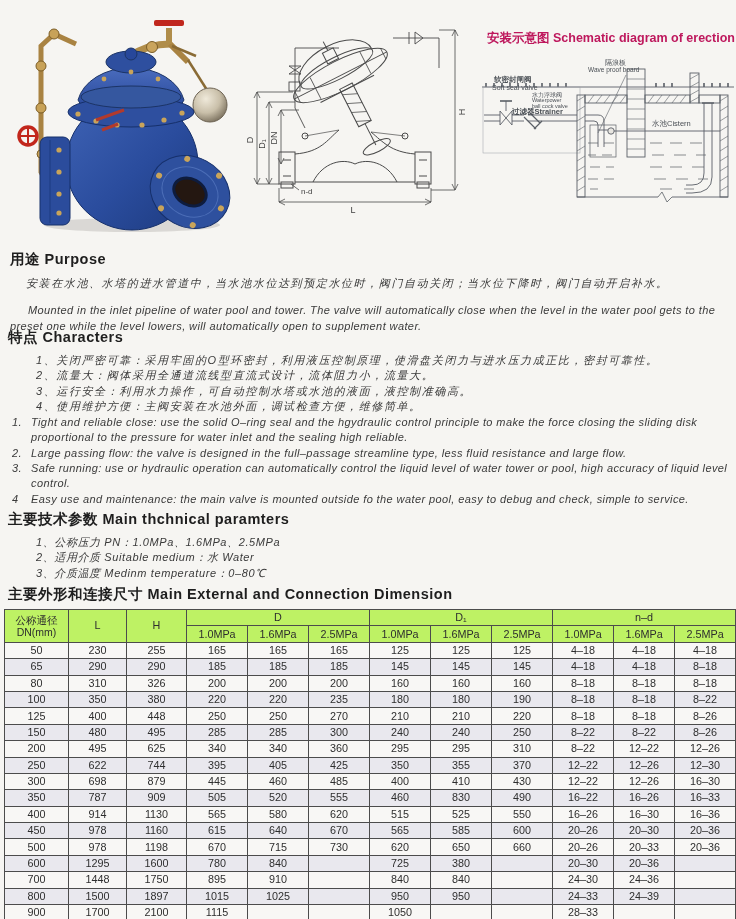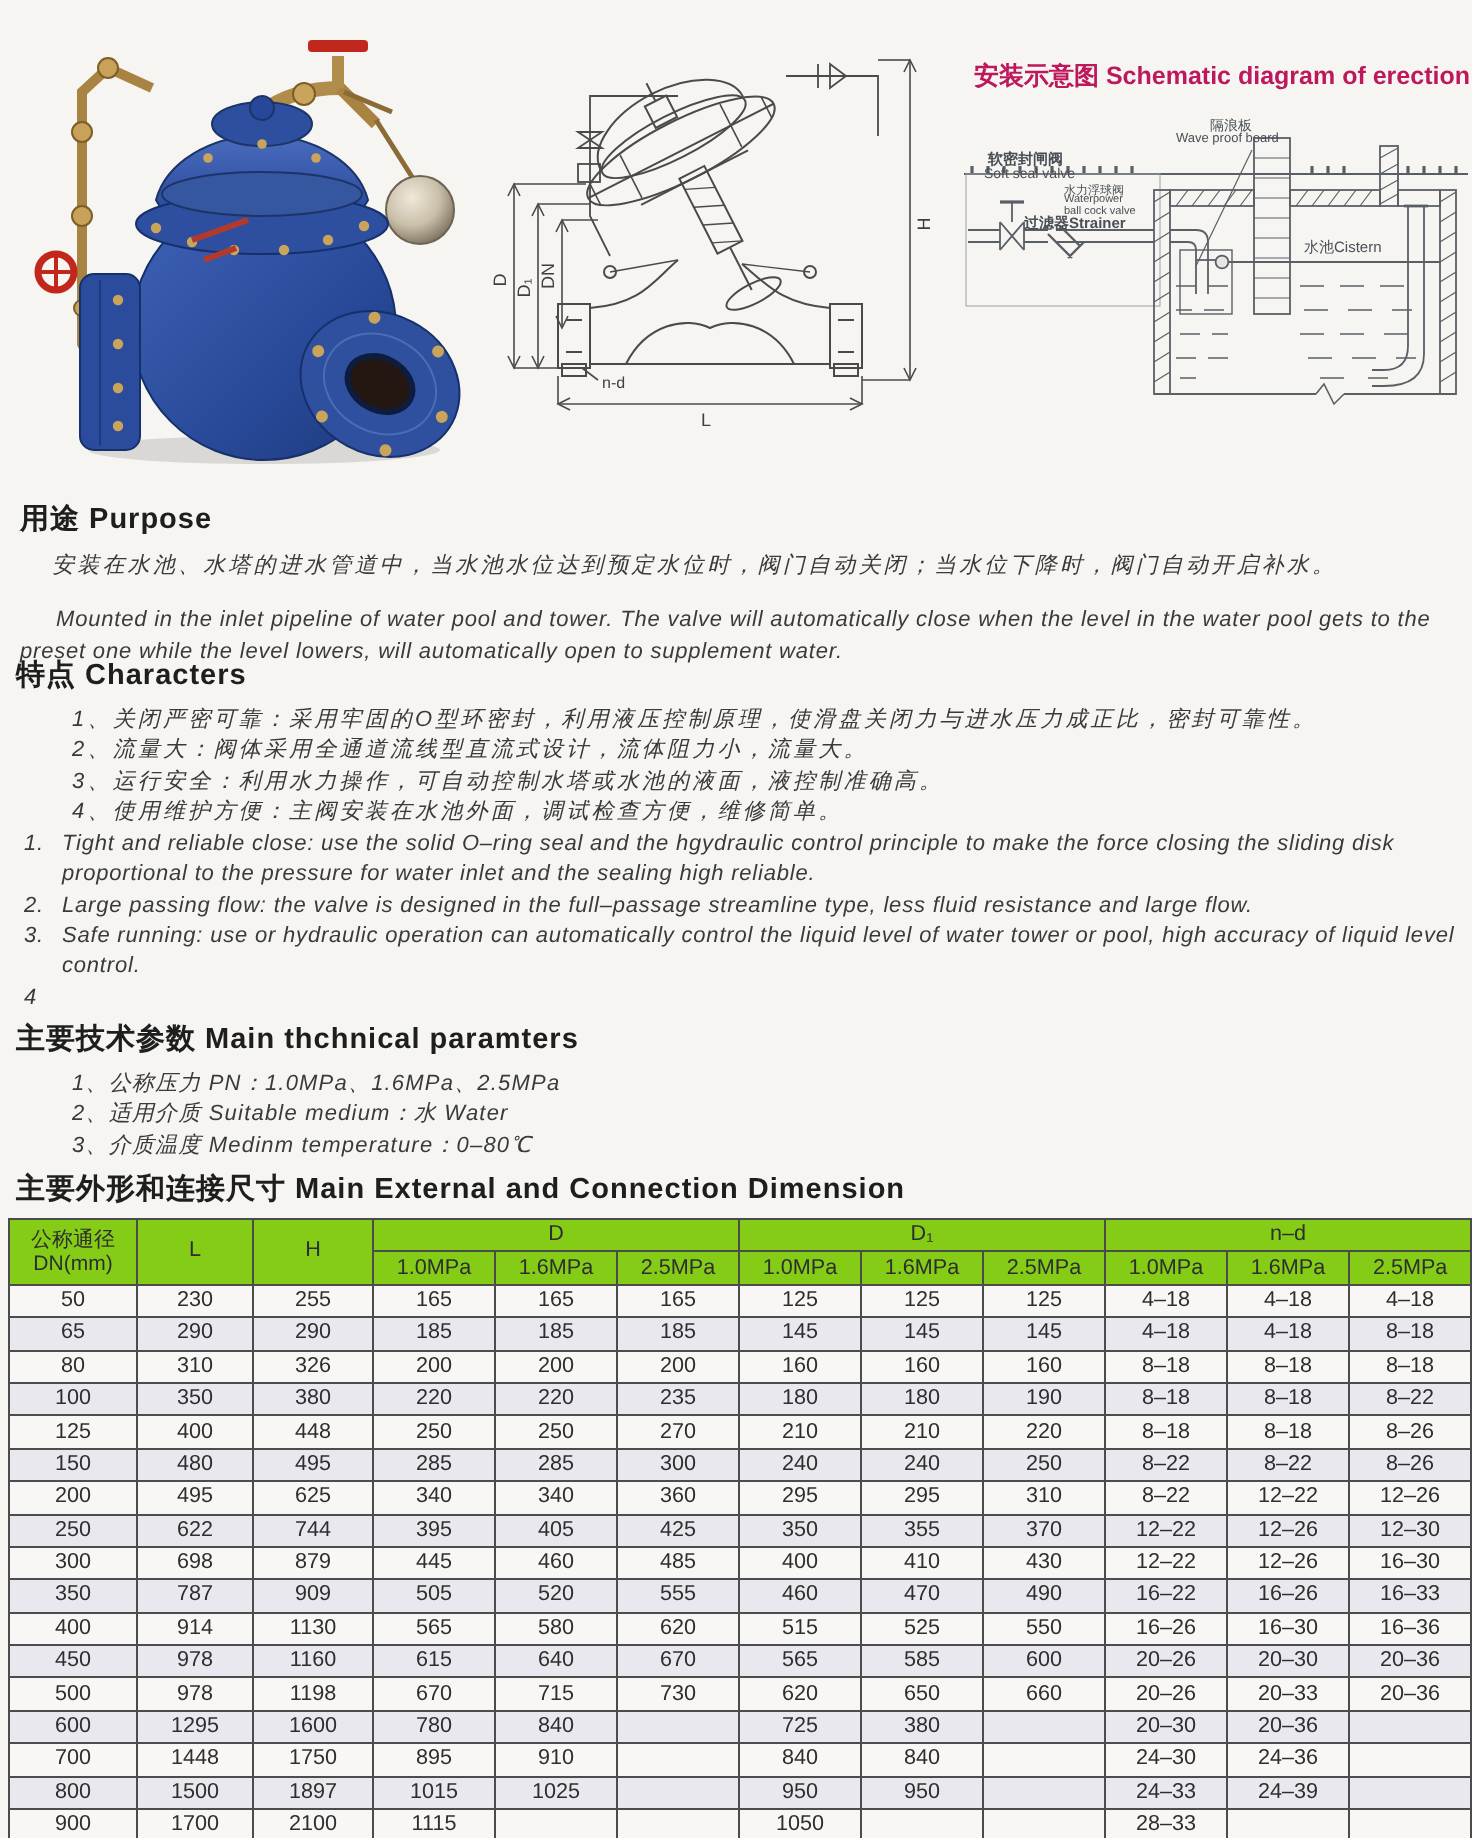--- a/index.html
+++ b/index.html
@@ -15,21 +15,21 @@
   .list-cn div{white-space:nowrap;}
   .en-item{position:relative;padding-left:19px;margin:0;}
   .en-item .num{position:absolute;left:0;top:0;}
   
   table.dim{border-collapse:collapse;table-layout:fixed;width:730px;background:#f8f7f5;}
   table.dim th, table.dim td{
     border:1px solid #4c4c4c;font-weight:normal;font-size:10.8px;
     text-align:center;vertical-align:middle;padding:0;height:15.4px;line-height:13px;
     color:#2e2e2e;overflow:hidden;white-space:nowrap;
   }
-  table.dim thead th{background:#84cc16;height:15.4px;}
+  table.dim thead th{background:#bef264;height:15.4px;}
   table.dim thead .dn-head{font-size:10.5px;line-height:12px;}
   table.dim tbody tr:nth-child(even) td{background:#e9e8ee;}
   
   .sch-label{position:absolute;color:#4a4f55;white-space:nowrap;}
   svg text{fill:#3f3f3f;}
 </style>
 </head>
 <body>
 
 <div id="page">
@@ -322,20 +322,21 @@
       <div class="en-item">
         <span class="num">2.</span>
         <span>Large passing flow: the valve is designed in the full–passage streamline type, less fluid resistance and large flow.</span>
       </div>
       <div class="en-item">
         <span class="num">3.</span>
         <span>Safe running: use or hydraulic operation can automatically control the liquid level of water tower or pool, high accuracy of liquid level control.</span>
       </div>
       <div class="en-item">
         <span class="num">4</span>
+        <span>Easy use and maintenance: the main valve is mounted outside fo the water pool, easy to debug and check, simple to service.</span>
       </div>
     </div>
   </div>
 
   <div class="abs" style="left:8px;top:510px;width:724px;">
     <h2 class="sec">主要技术参数 Main thchnical paramters</h2>
     <div class="body-txt" style="margin:6px 0 0 28px;letter-spacing:.6px;">
       <div>1、公称压力 PN：1.0MPa、1.6MPa、2.5MPa</div>
       <div>2、适用介质 Suitable medium：水 Water</div>
       <div>3、介质温度 Medinm temperature：0–80℃</div>
@@ -511,21 +512,21 @@
             <td>16–30</td>
           </tr>
           <tr>
             <td>350</td>
             <td>787</td>
             <td>909</td>
             <td>505</td>
             <td>520</td>
             <td>555</td>
             <td>460</td>
-            <td>470</td>
+            <td>830</td>
             <td>490</td>
             <td>16–22</td>
             <td>16–26</td>
             <td>16–33</td>
           </tr>
           <tr>
             <td>400</td>
             <td>914</td>
             <td>1130</td>
             <td>565</td>

